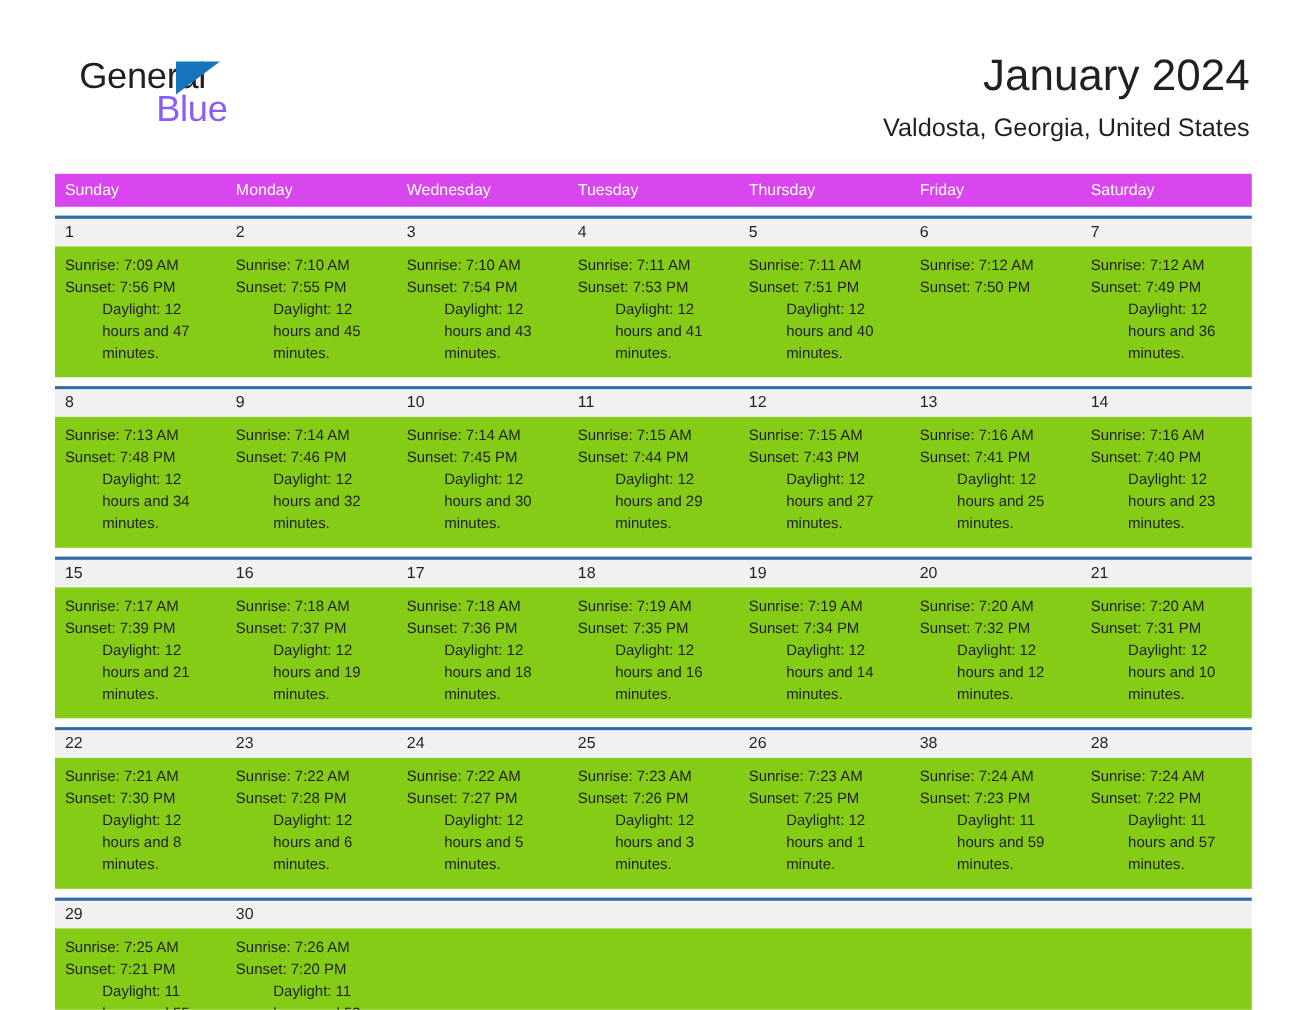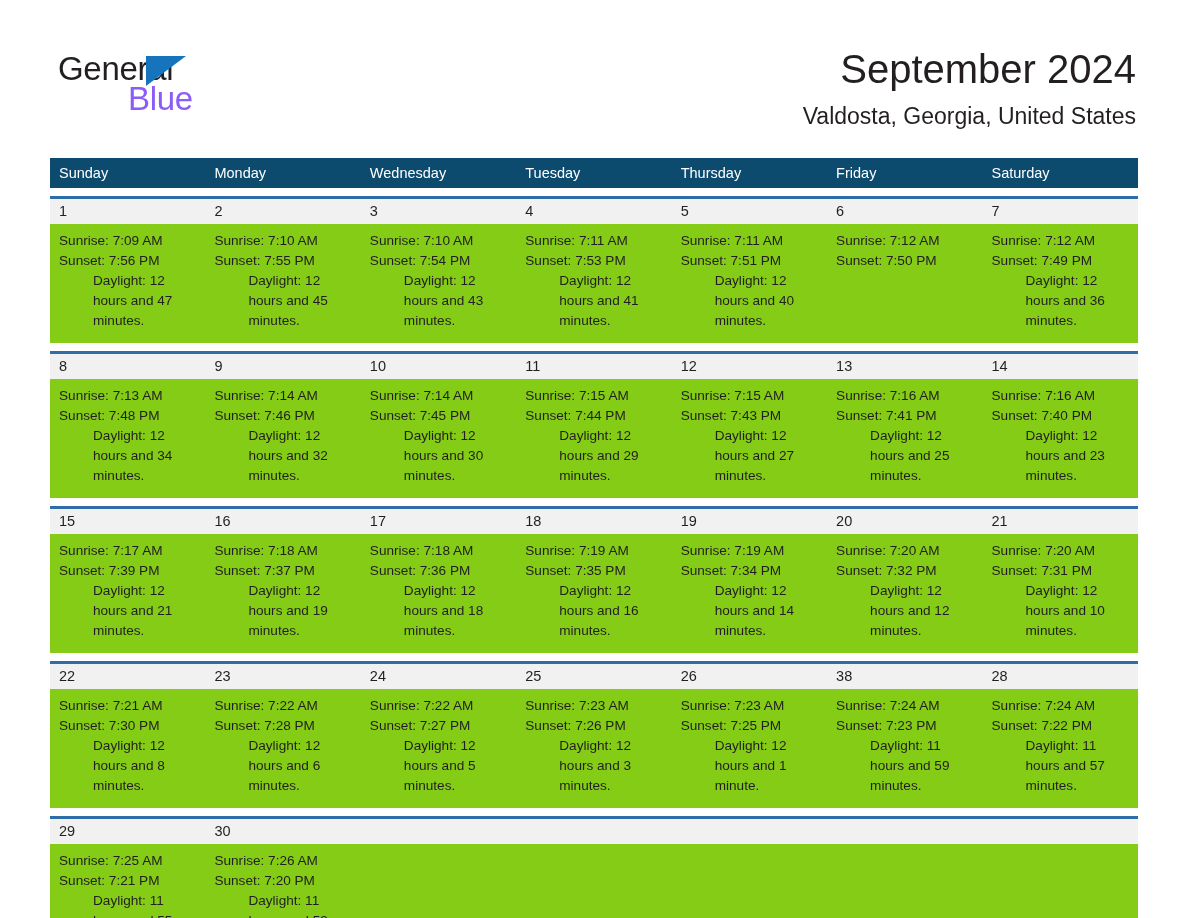--- a/index.html
+++ b/index.html
@@ -18,20 +18,21 @@
     position: relative;
     width: 1188px;
     height: 918px;
     box-sizing: border-box;
   }
 
   
   .top {
     position: relative;
     height: 148px;
+    margin-left: 14px;
   }
   .logo {
     position: absolute;
     left: 58px;
     top: 52px;
     width: 260px;
     height: 72px;
   }
   .logo-general {
     position: absolute;
@@ -83,21 +84,21 @@
 
   
   .calendar {
     position: absolute;
     left: 50px;
     top: 158px;
     width: 1088px;
   }
   .weekdays {
     display: flex;
-    background: #0c4a6e;
+    background: #d946ef;
     height: 30px;
   }
   .weekday {
     flex: 1 1 0;
     color: #ffffff;
     font-size: 14.5px;
     line-height: 30px;
     padding-left: 9px;
     box-sizing: border-box;
     overflow: hidden;
@@ -155,21 +156,21 @@
 
   <div class="top">
 
     <div class="logo">
       <span class="logo-general">General</span>
       <span class="logo-tri"></span>
       <span class="logo-blue">Blue</span>
     </div>
 
     <div class="title-block">
-      <div class="month-title">September 2024</div>
+      <div class="month-title">January 2024</div>
       <div class="location">Valdosta, Georgia, United States</div>
     </div>
 
   </div>
 
   <div class="calendar">
 
     <div class="weekdays">
       <div class="weekday">Sunday</div>
       <div class="weekday">Monday</div>

